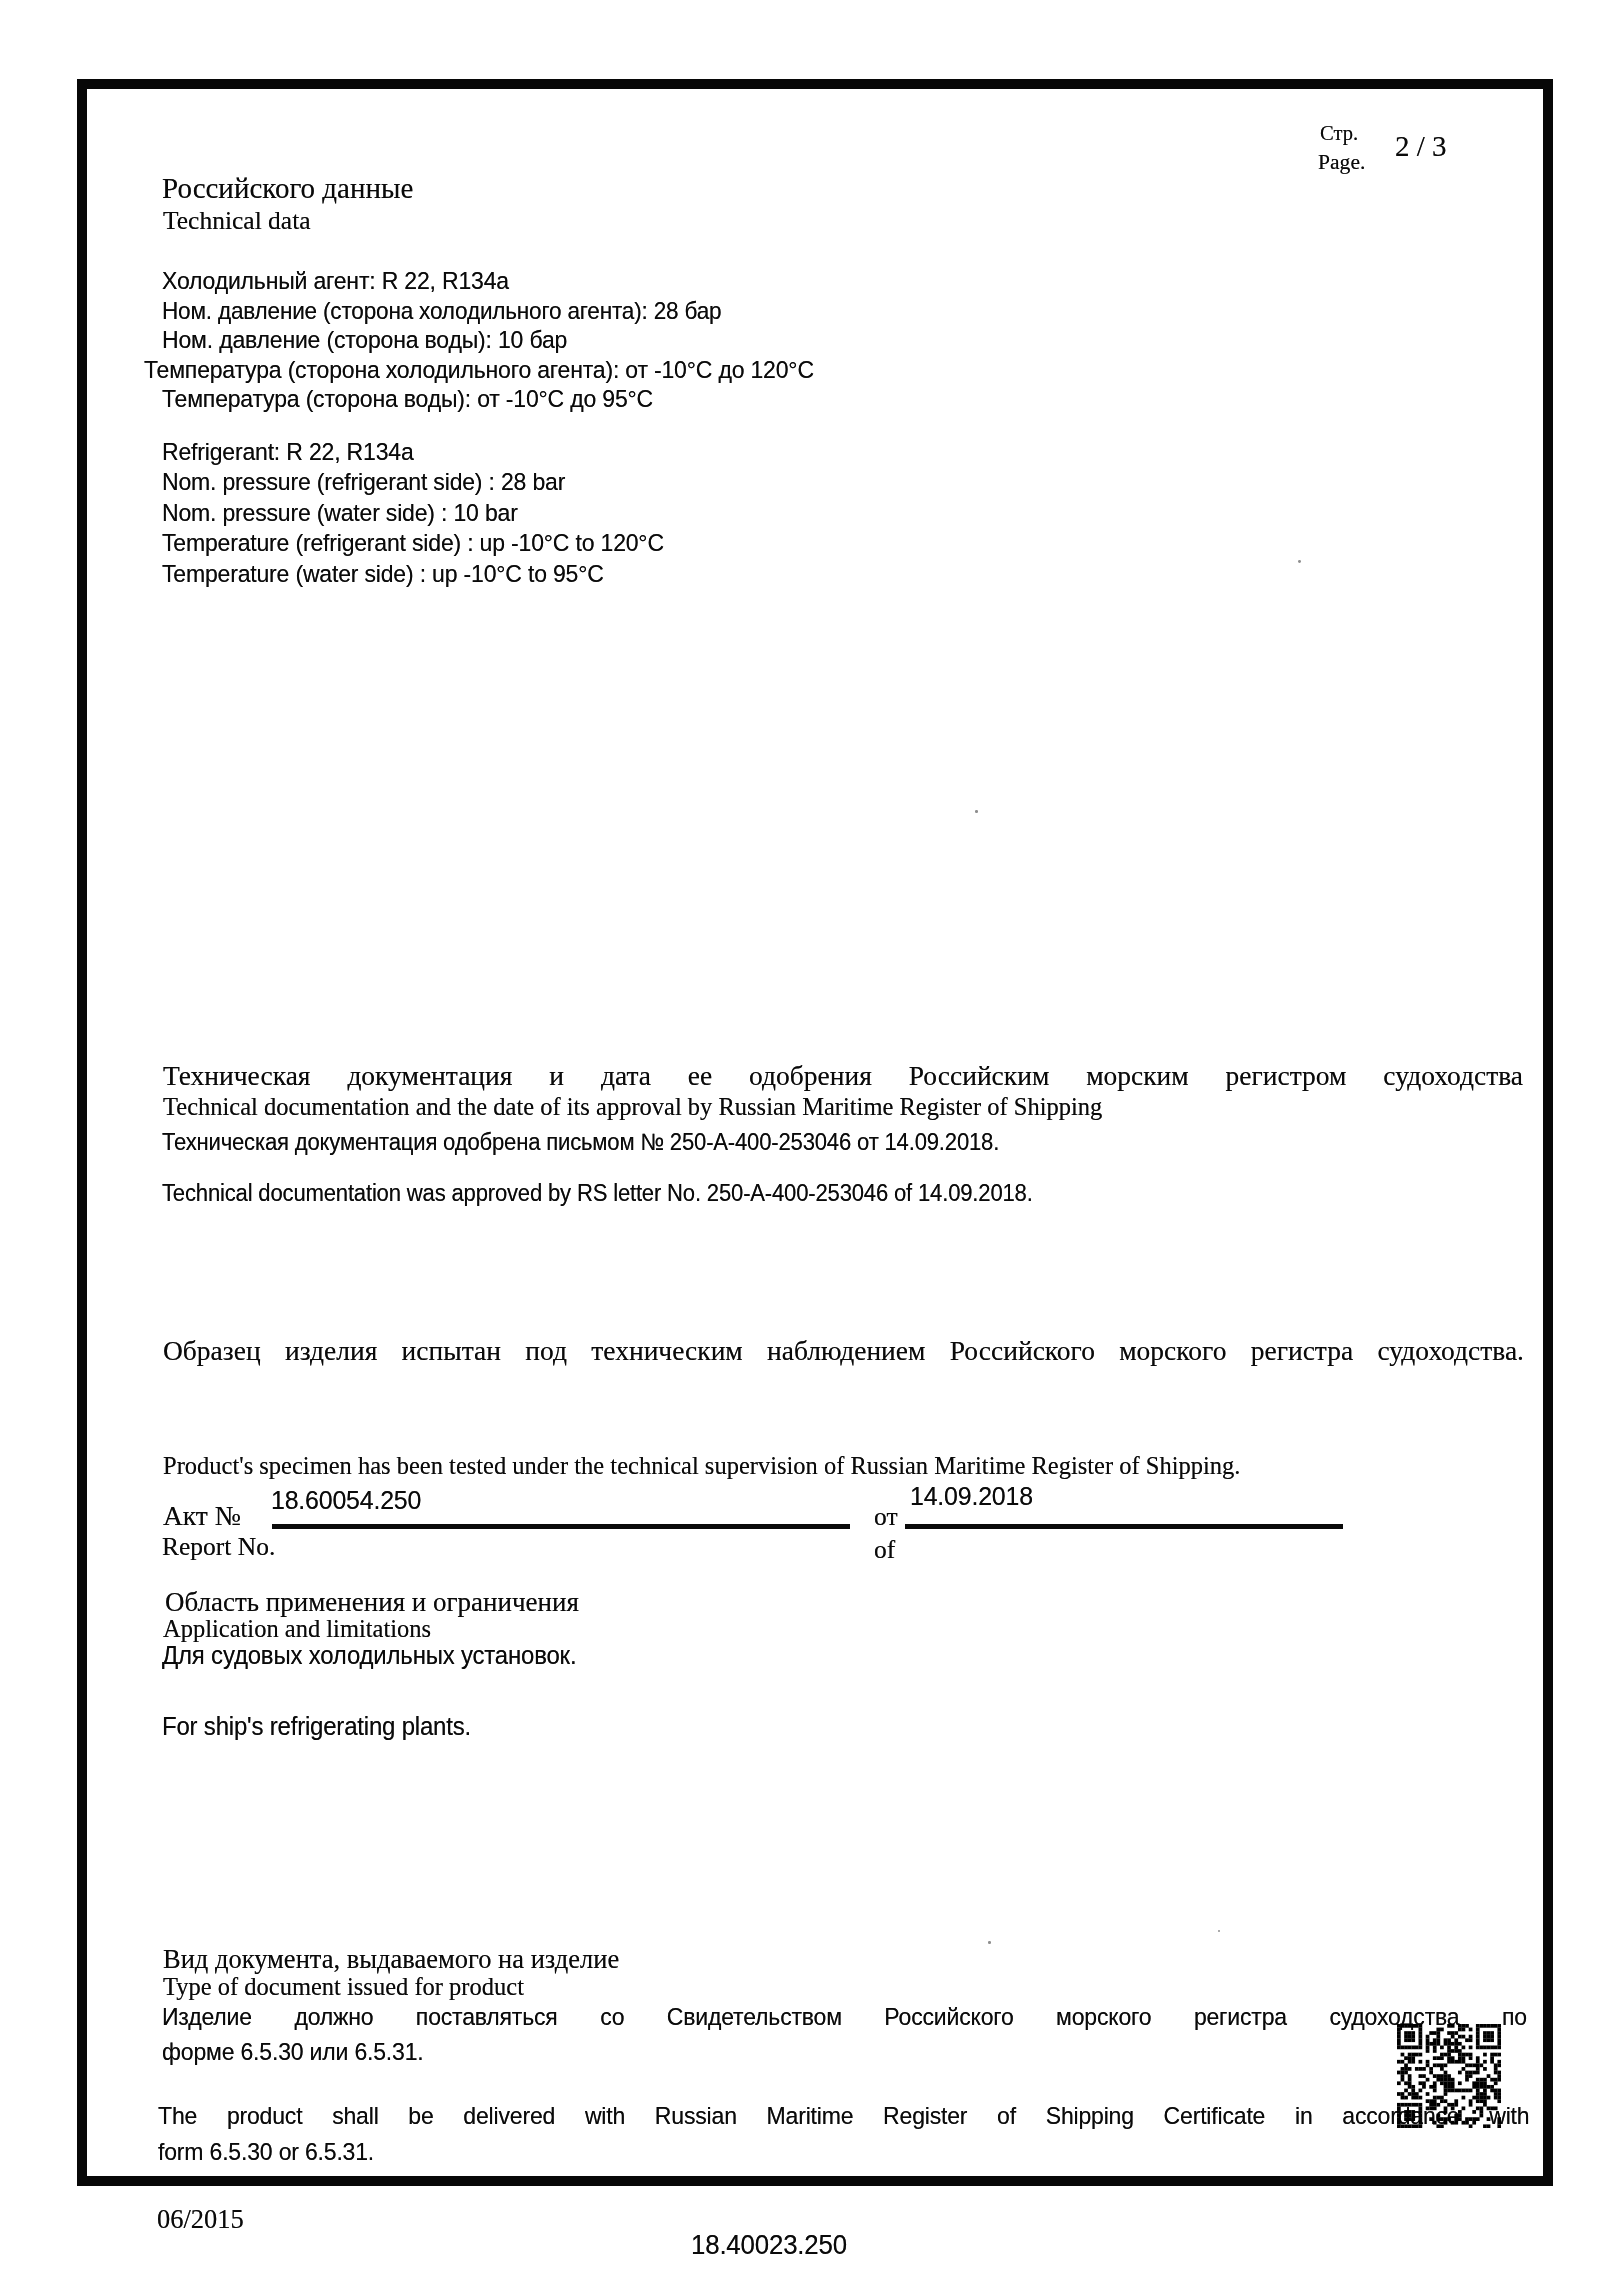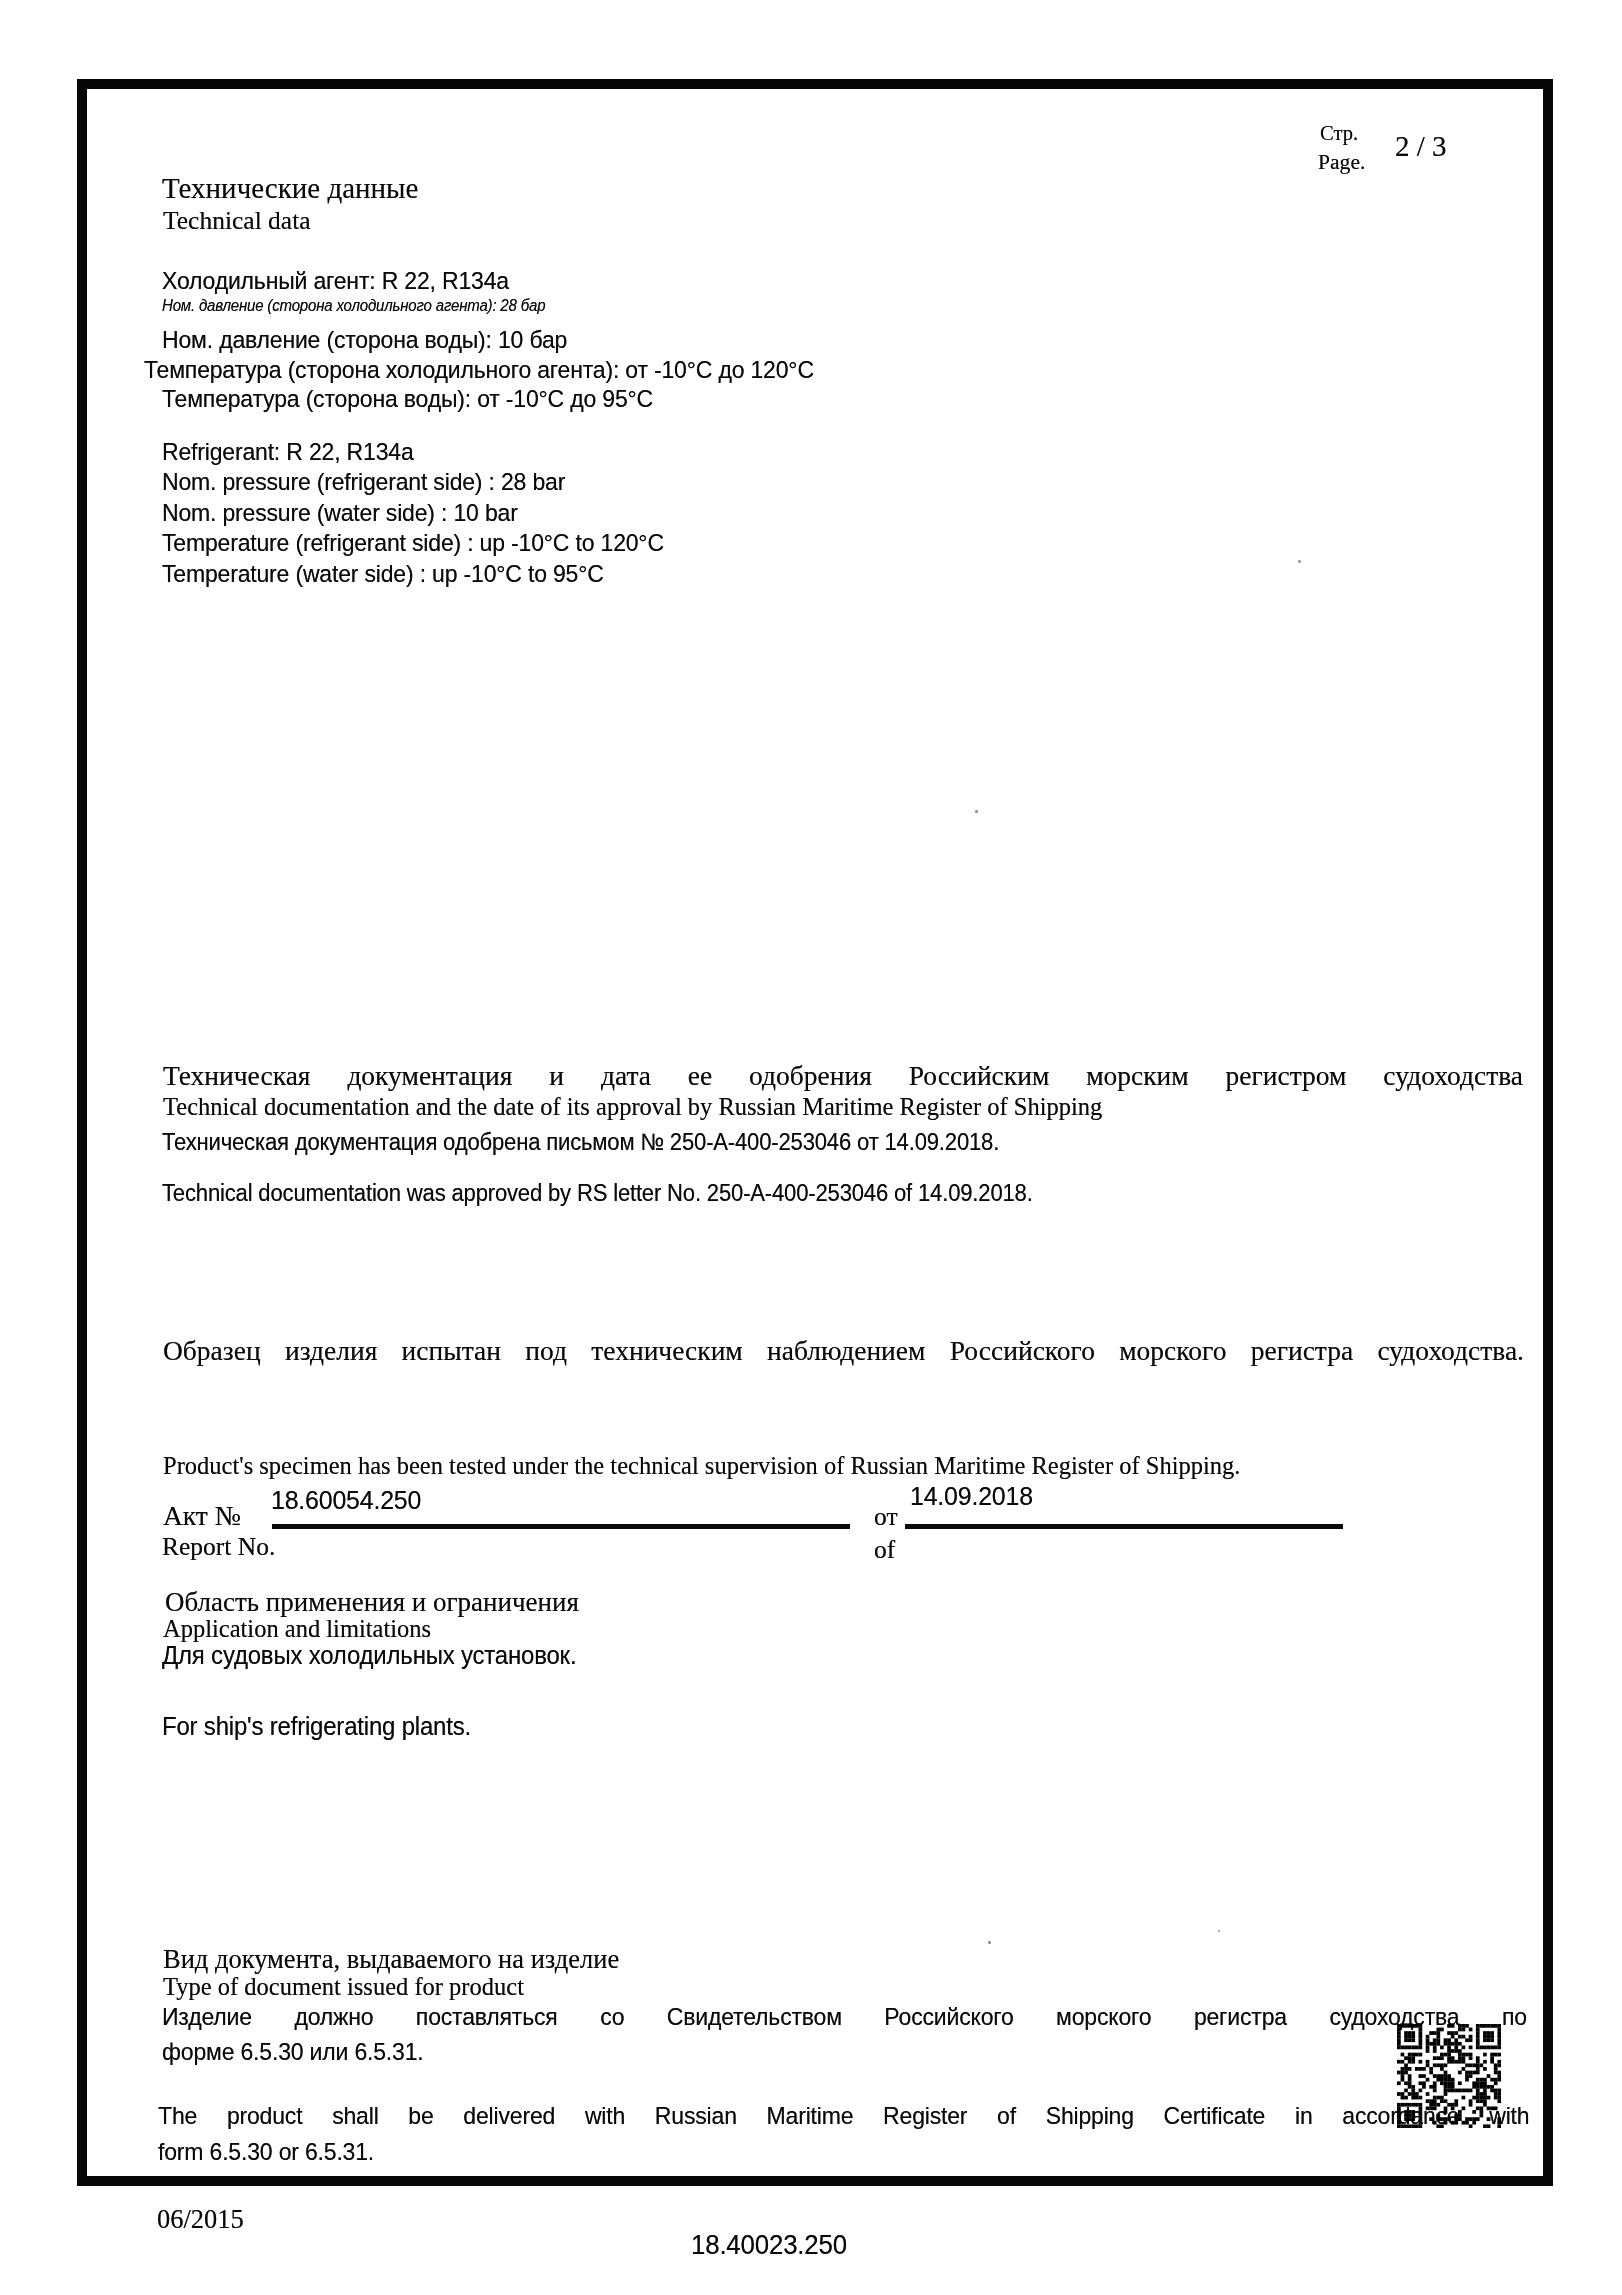--- a/index.html
+++ b/index.html
@@ -23,25 +23,25 @@
 <body>
 
 <div class="page">
 
   <div class="frame"></div>
 
   <div class="abs serif" style="left:1320px;top:122px;font-size:20.6px;">Стр.</div>
   <div class="abs serif" style="left:1318px;top:150px;font-size:21.6px;">Page.</div>
   <div class="abs serif" style="left:1395px;top:130px;font-size:29px;">2 / 3</div>
 
-  <div class="abs serif" style="left:162px;top:172px;font-size:29px;">Технические данные</div>
+  <div class="abs serif" style="left:162px;top:172px;font-size:29px;">Российского данные</div>
   <div class="abs serif" style="left:163px;top:206px;font-size:25.5px;">Technical data</div>
 
   <div class="abs" style="left:162px;top:267px;font-size:24.5px;"><span class="sans">Холодильный агент: R 22, R134a</span></div>
-  <div class="abs" style="left:162px;top:297px;font-size:16px;font-style:italic;"><span class="sans">Ном. давление (сторона холодильного агента): 28 бар</span></div>
+  <div class="abs" style="left:162px;top:297px;font-size:24px;"><span class="sans">Ном. давление (сторона холодильного агента): 28 бар</span></div>
   <div class="abs" style="left:162px;top:326px;font-size:24.5px;"><span class="sans">Ном. давление (сторона воды): 10 бар</span></div>
   <div class="abs" style="left:144px;top:356px;font-size:24.5px;"><span class="sans">Температура (сторона холодильного агента): от -10°C до 120°C</span></div>
   <div class="abs" style="left:162px;top:385px;font-size:24.5px;"><span class="sans">Температура (сторона воды): от -10°C до 95°C</span></div>
 
   <div class="abs" style="left:162px;top:438px;font-size:24.5px;"><span class="sans">Refrigerant: R 22, R134a</span></div>
   <div class="abs" style="left:162px;top:468px;font-size:24.5px;"><span class="sans">Nom. pressure (refrigerant side) : 28 bar</span></div>
   <div class="abs" style="left:162px;top:499px;font-size:24.5px;"><span class="sans">Nom. pressure (water side) : 10 bar</span></div>
   <div class="abs" style="left:162px;top:529px;font-size:24.5px;"><span class="sans">Temperature (refrigerant side) : up -10°C to 120°C</span></div>
   <div class="abs" style="left:162px;top:560px;font-size:24.5px;"><span class="sans">Temperature (water side) : up -10°C to 95°C</span></div>
 

